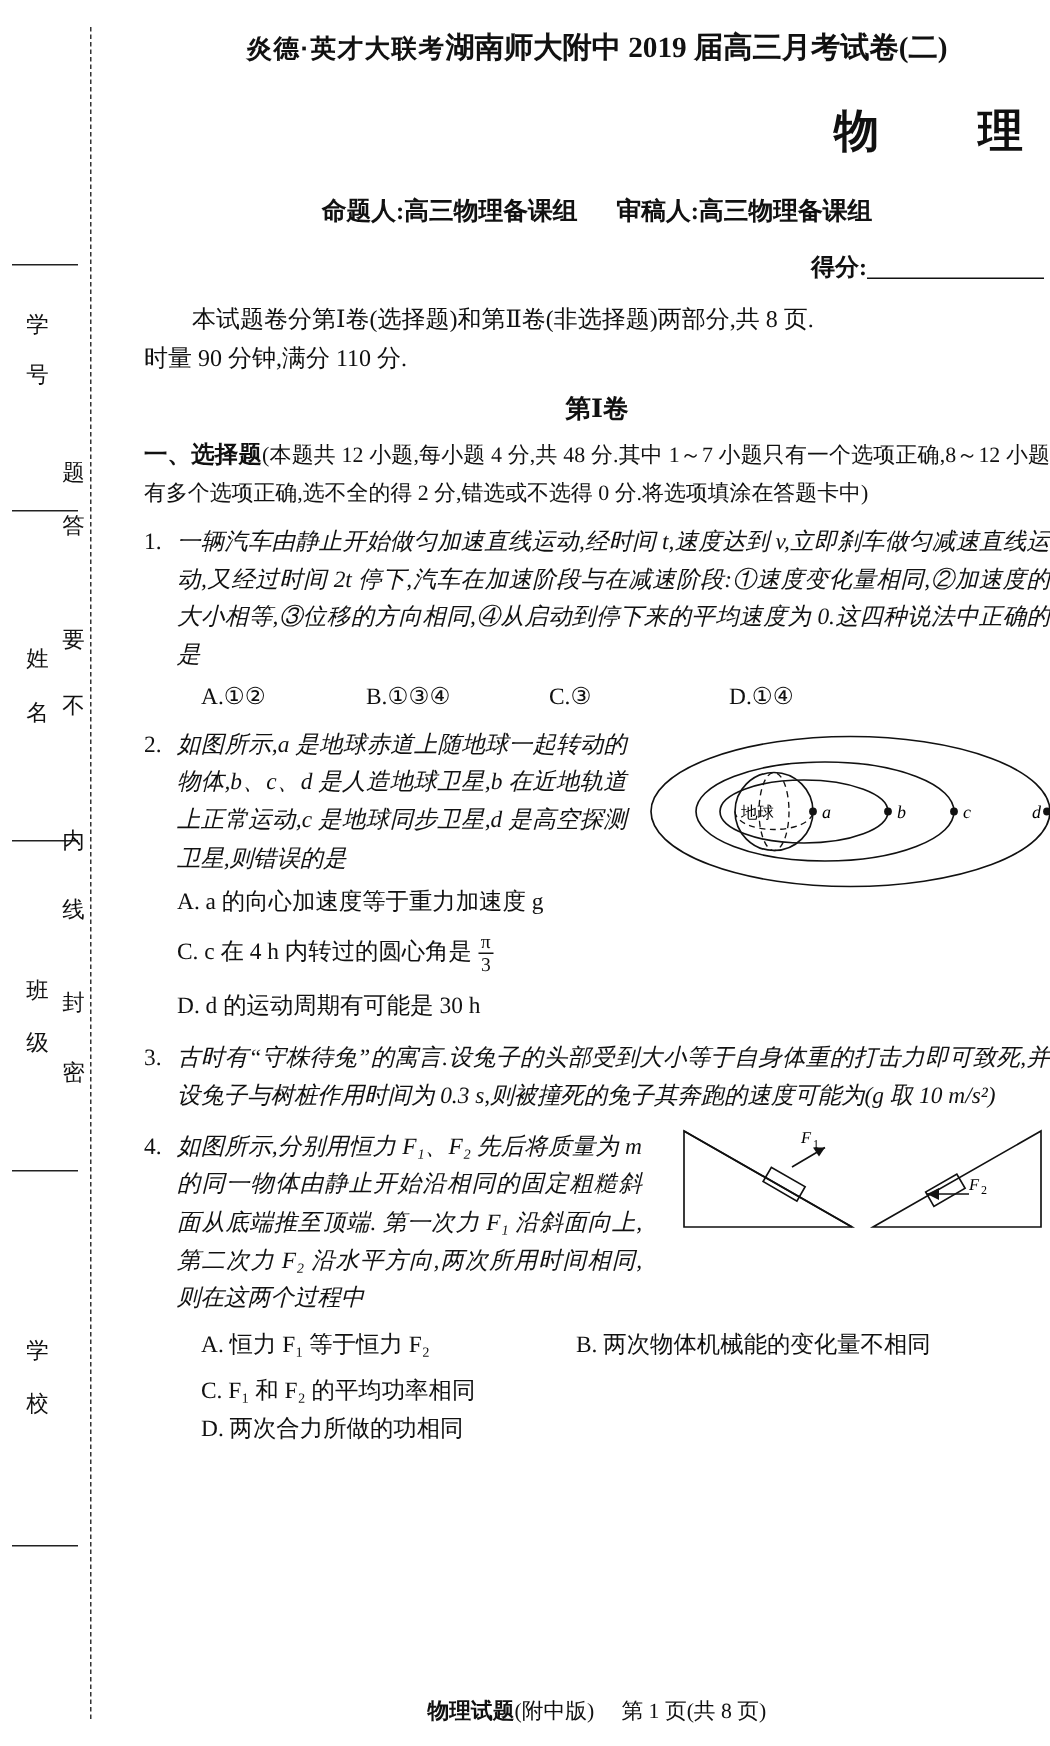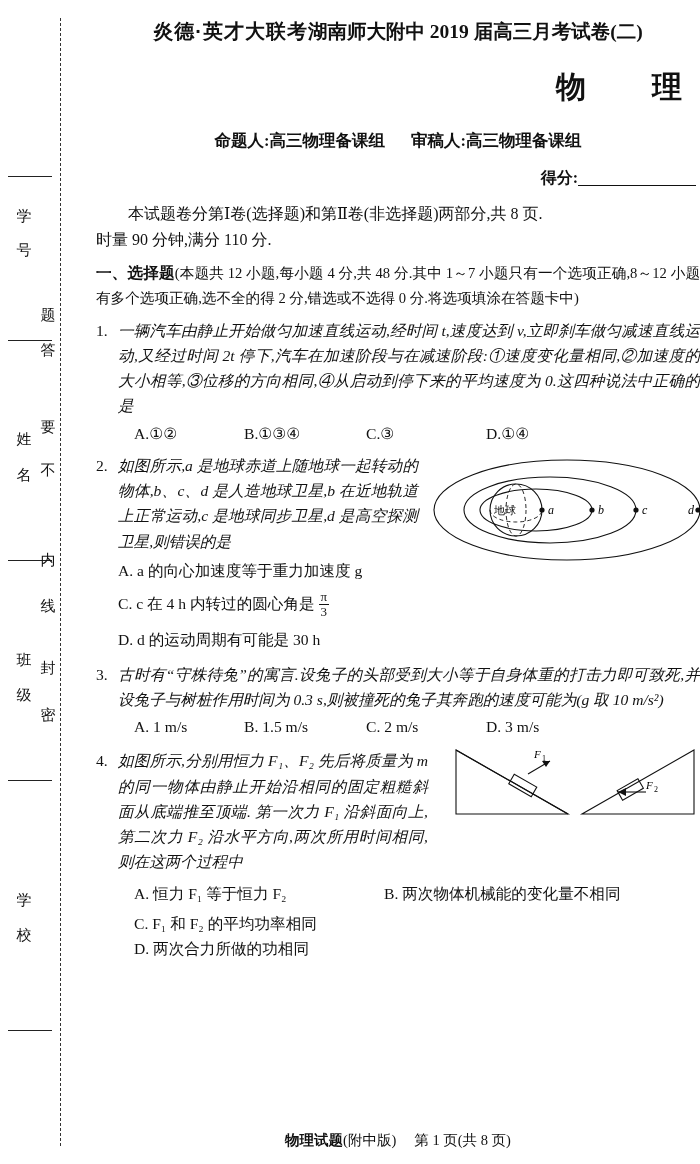--- a/index.html
+++ b/index.html
@@ -50,21 +50,21 @@
     position:absolute;left:96px;top:0;width:604px;height:1164px;
   }
   .title-bar{
     margin-top:18px;
     text-align:center;
     font-weight:bold;
     font-size:19.5px;
     letter-spacing:0px;
     white-space:nowrap;
   }
-  .title-bar .brand{font-family:"Liberation Sans","DejaVu Sans",sans-serif;font-size:20px;letter-spacing:1px;}
+  .title-bar .brand{font-family:"Liberation Sans","DejaVu Sans",sans-serif;font-size:17px;letter-spacing:1px;}
   .subject{
     text-align:right;
     font-size:30px;
     font-weight:bold;
     letter-spacing:18px;
     margin-top:22px;
   }
   .makers{
     text-align:center;
     font-size:16.5px;
@@ -197,20 +197,21 @@
 
     <div class="score">
       <span>得分:</span><span class="rule"></span>
     </div>
 
     <div class="intro">
       <span class="indent"></span><span>本试题卷分第Ⅰ卷(选择题)和第Ⅱ卷(非选择题)两部分,共 8 页.</span><br>
       <span>时量 90 分钟,满分 110 分.</span>
     </div>
 
+    <div class="juan1">第Ⅰ卷</div>
 
     <div class="sec-head">
       <b>一、选择题</b><span class="small">(本题共 12 小题,每小题 4 分,共 48 分.其中 1～7 小题只有一个选项正确,8～12 小题有多个选项正确,选不全的得 2 分,错选或不选得 0 分.将选项填涂在答题卡中)</span>
     </div>
 
     <div class="q">
       <span class="num">1.</span>
       <span class="txt">一辆汽车由静止开始做匀加速直线运动,经时间 t,速度达到 v,立即刹车做匀减速直线运动,又经过时间 2t 停下,汽车在加速阶段与在减速阶段:①速度变化量相同,②加速度的大小相等,③位移的方向相同,④从启动到停下来的平均速度为 0.这四种说法中正确的是</span>
       <div class="opts">
         <span class="o1">A.①②</span>
@@ -253,26 +254,20 @@
             <span class="d">3</span>
           </span>
         </div>
         <div style="margin-top:9px;">D. d 的运动周期有可能是 30 h</div>
       </div>
     </div>
 
     <div class="q" style="margin-top:9px;">
       <span class="num">3.</span>
       <span class="txt">古时有“守株待兔”的寓言.设兔子的头部受到大小等于自身体重的打击力即可致死,并设兔子与树桩作用时间为 0.3 s,则被撞死的兔子其奔跑的速度可能为(g 取 10 m/s²)</span>
-      <div class="opts">
-        <span class="o1">A. 1 m/s</span>
-        <span class="o2">B. 1.5 m/s</span>
-        <span class="o3">C. 2 m/s</span>
-        <span class="o4">D. 3 m/s</span>
-      </div>
     </div>
 
     <div class="q" style="margin-top:9px;position:relative;">
       <span class="num">4.</span>
       <span class="txt q4-lines">如图所示,分别用恒力 F₁、F₂ 先后将质量为 m 的同一物体由静止开始沿相同的固定粗糙斜面从底端推至顶端. 第一次力 F₁ 沿斜面向上,第二次力 F₂ 沿水平方向,两次所用时间相同,则在这两个过程中</span>
 
       <div class="fig4">
         <svg width="250" height="86" viewBox="0 0 250 86" xmlns="http://www.w3.org/2000/svg">
 
           <path d="M6 6 L6 6 L118 70 L6 70 Z" fill="none" stroke="#111" stroke-width="1.1"></path>

